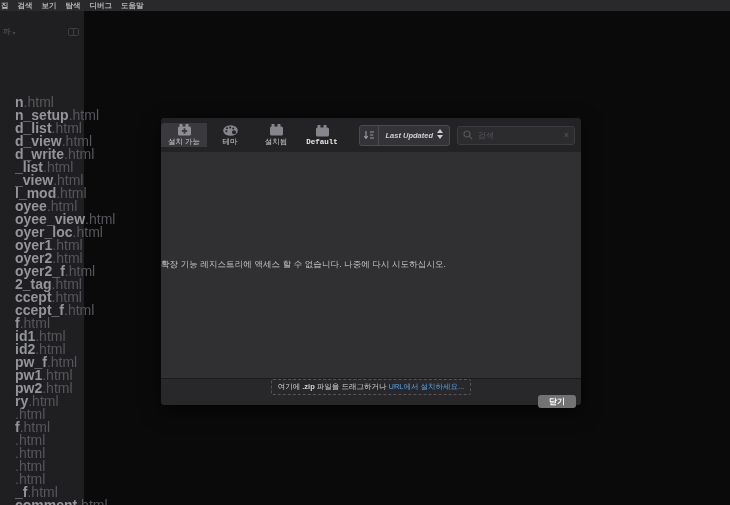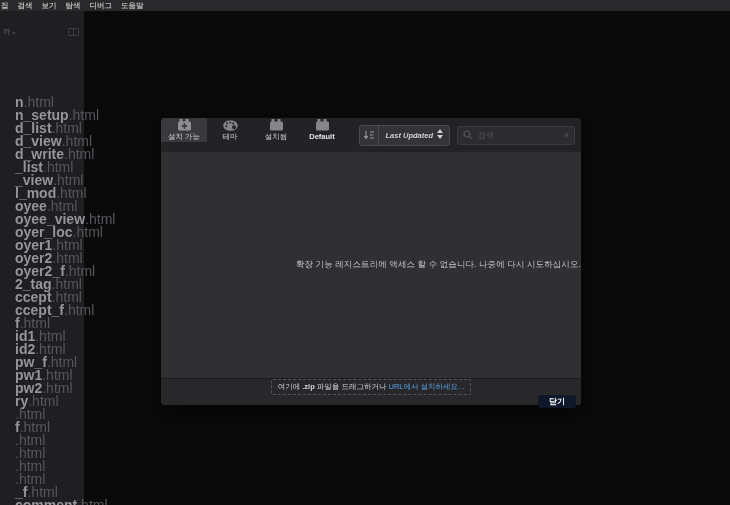--- a/index.html
+++ b/index.html
@@ -19,55 +19,55 @@
   .split-icon{margin-left:auto;display:flex;}
   .file-list{margin-top:55px;}
   .file-item{height:13px;line-height:13px;padding-left:15px;font-size:14px;white-space:nowrap;cursor:default;}
   .file-stem{color:#94959a;font-weight:700;}
   .file-ext{color:#56575c;}
 
   
   .dialog{position:absolute;left:161px;top:118px;width:420px;height:287px;background:#303033;
           border-radius:4px;box-shadow:0 6px 20px rgba(0,0,0,.6);z-index:10;}
   .dlg-header{position:absolute;top:0;left:0;right:0;height:34px;background:#232326;
-              border-radius:4px 4px 0 0;display:flex;align-items:flex-start;}
+              border-radius:4px 4px 0 0;display:flex;align-items:center;}
   .tab{width:46px;display:flex;flex-direction:column;align-items:center;justify-content:center;
        gap:1px;cursor:pointer;}
   .tab.active{background:#3a3a3e;border-radius:4px 0 0 0;}
   .ticon{height:13px;display:flex;align-items:flex-end;}
   .tlabel{font-size:7.5px;color:#d2d2d5;}
-  .tab-default .tlabel{font-weight:700;color:#e8e8eb;}
+  .tab-default .tlabel{font-weight:700;color:#e8e8eb;font-family:Liberation Mono, monospace;}
 
   .sort-group{margin-left:auto;align-self:center;display:flex;height:19px;
               border:1px solid #4c4c50;border-radius:3px;background:#343438;overflow:hidden;font-style:italic;}
   .sort-icon-btn{width:18px;display:flex;align-items:center;justify-content:center;
                  border-right:1px solid #4c4c50;cursor:pointer;}
   .sort-select{display:flex;align-items:center;gap:4px;padding:0 6px;font-size:7.5px;
                font-weight:700;color:#cfcfd2;cursor:pointer;}
 
   .search-box{margin:0 6px 0 7px;align-self:center;width:118px;height:19px;background:#2c2c2f;
               border:1px solid #3c3c40;border-radius:3px;display:flex;align-items:center;
               padding:0 5px;gap:3px;box-sizing:border-box;}
   .search-box input{flex:1;min-width:0;background:transparent;border:none;outline:none;
                     font-size:8px;color:#cccccf;font-family:"Liberation Sans",sans-serif;}
   .search-box input::placeholder{color:#55565b;}
   .search-clear{color:#55565b;font-size:9px;line-height:9px;cursor:pointer;}
 
   .dlg-body{position:absolute;top:34px;bottom:27px;left:0;right:0;display:flex;
-            align-items:center;justify-content:flex-end;}
+            align-items:center;justify-content:flex-start;}
   .err-message{font-size:8.5px;color:#c6c6c9;letter-spacing:.1px;}
 
   .dlg-footer{position:absolute;bottom:0;left:0;right:0;height:27px;background:#28282b;
               border-top:1px solid #1b1b1e;border-radius:0 0 4px 4px;display:flex;
               align-items:center;padding:0 5px;box-sizing:border-box;flex-direction:column;}
   .dropzone{border:1px dashed #55555a;border-radius:2px;padding:2px 6px;font-size:7.5px;
             color:#d6d6d9;white-space:nowrap;}
   .zip-bold{font-weight:700;}
   .drop-link{color:#5aa0e2;cursor:pointer;}
-  .close-btn{margin-left:auto;background:#0f172a;color:#fff;font-size:8px;font-weight:700;
+  .close-btn{margin-left:auto;background:#737373;color:#fff;font-size:8px;font-weight:700;
              border:none;border-radius:3px;height:25px;padding:1px 11px;display:flex;
              align-items:center;cursor:pointer;font-family:"Liberation Sans",sans-serif;}
 </style>
 </head>
 <body>
 
 <div class="screen">
 
   <div class="menubar">
 

